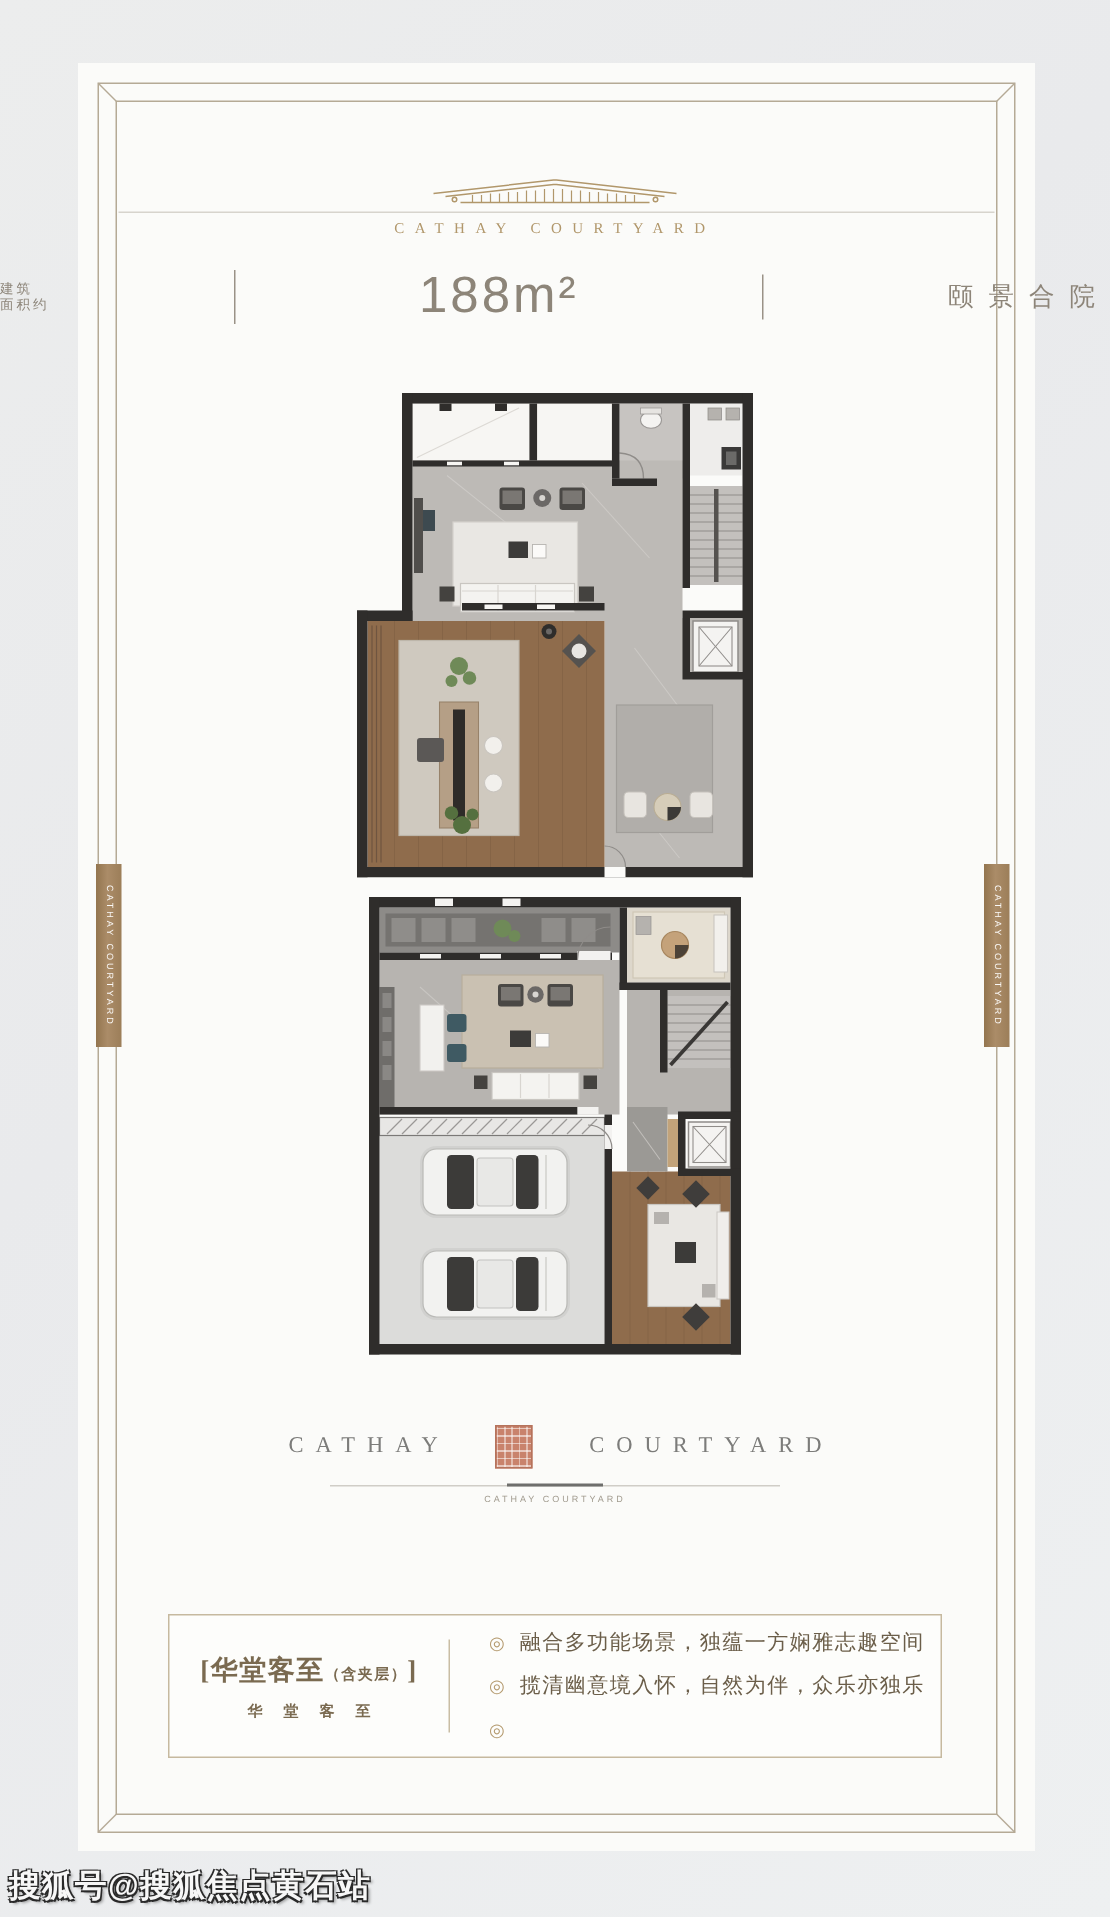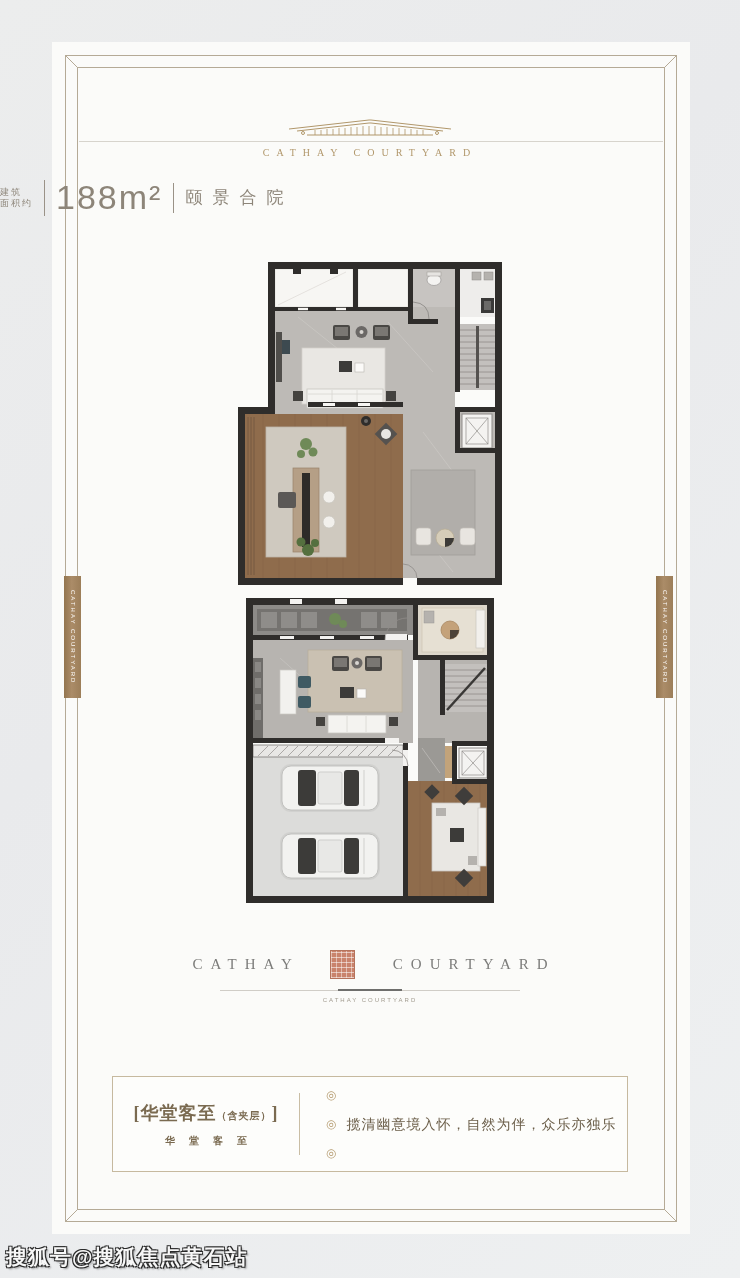--- a/index.html
+++ b/index.html
@@ -8,21 +8,21 @@
     font-family:"Liberation Sans",sans-serif;}
   .card{position:absolute;left:52px;top:42px;width:638px;height:1192px;background:#fbfbf9;}
   .frame-svg{position:absolute;left:0;top:0;}
   .hairline{position:absolute;left:79px;top:141px;width:584px;height:1px;background:#d7d4cd;}
 
   .ornament{position:absolute;left:285px;top:114px;width:170px;height:28px;}
   .brand-top{position:absolute;left:0;top:147px;width:740px;text-align:center;
     font-family:"Liberation Serif",serif;font-size:10px;letter-spacing:7px;color:#b1976b;}
 
   .area-row{position:absolute;left:0;top:178px;width:740px;display:flex;
-    justify-content:flex-start;align-items:center;gap:11px;color:#8d8579;}
+    justify-content:space-between;align-items:center;gap:11px;color:#8d8579;}
   .area-prefix{font-size:9px;line-height:11px;letter-spacing:2px;text-align:left;}
   .vbar1{width:1px;height:36px;background:#9a9287;}
   .vbar2{width:1px;height:30px;background:#9a9287;}
   .area-value{font-size:34px;letter-spacing:2px;}
   .area-name{font-size:17px;letter-spacing:10px;font-family:"Liberation Serif",serif;}
 
   .plan{position:absolute;}
   .plan1{left:238px;top:262px;}
   .plan2{left:240px;top:598px;}
 
@@ -482,20 +482,21 @@
 
   <div class="info-box">
     <div class="info-left">
       <div class="info-title-line"><span>[</span><span>华堂客至</span><span class="info-note">（含夹层）</span><span>]</span></div>
       <div class="info-subtitle">华堂客至</div>
     </div>
     <div class="info-divider"></div>
     <div class="info-right">
       <div class="bullet-line">
         <span class="bullet-ico">◎</span>
+        <span>融合多功能场景，独蕴一方娴雅志趣空间</span>
       </div>
       <div class="bullet-line">
         <span class="bullet-ico">◎</span>
         <span>揽清幽意境入怀，自然为伴，众乐亦独乐</span>
       </div>
       <div class="bullet-line">
         <span class="bullet-ico">◎</span>
       </div>
     </div>
   </div>

